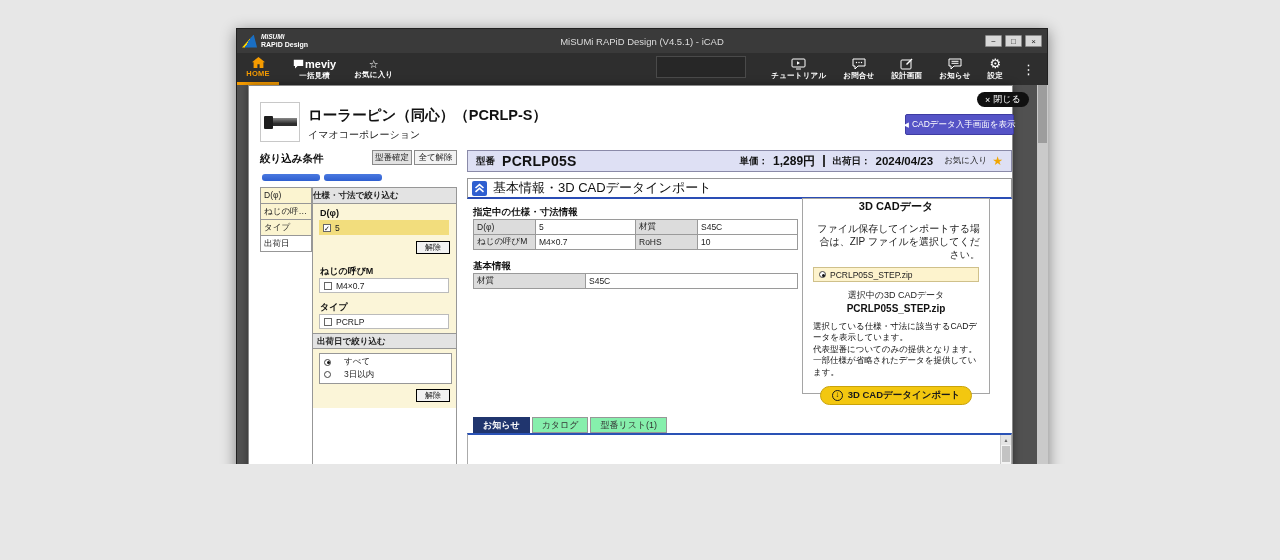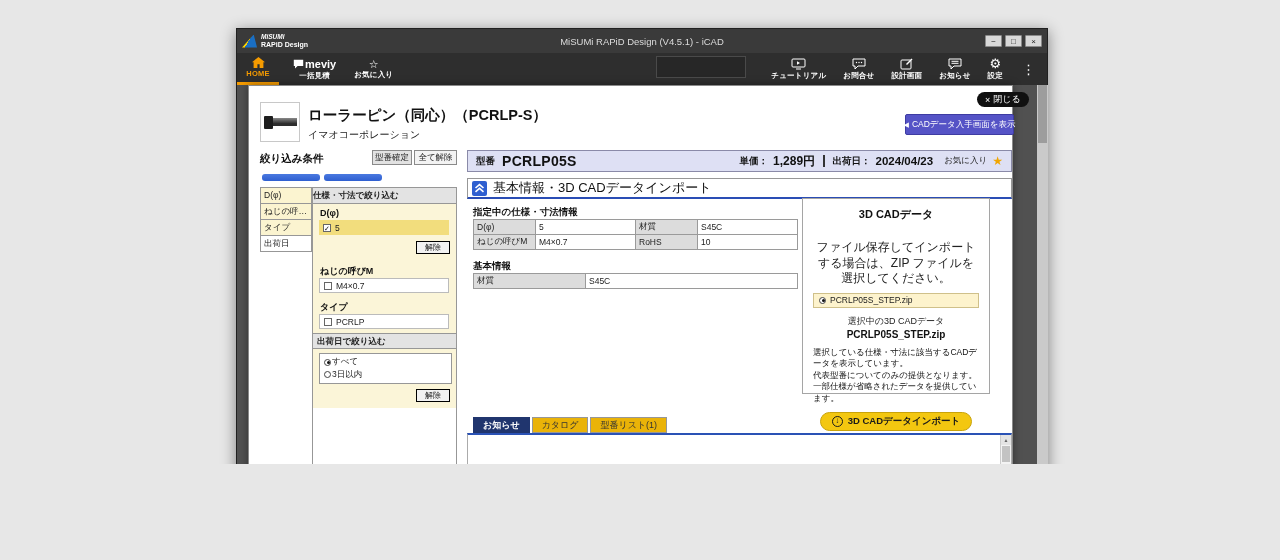--- a/index.html
+++ b/index.html
@@ -57,21 +57,21 @@
 .detail{position:absolute;left:52px;top:37px;width:145px;height:305px;border:1px solid #979797;background:#fff}
 .detail-hd{position:absolute;left:0;right:0;top:0;height:16px;background:#e3e3e3;border-bottom:1px solid #979797;font-size:8.5px;font-weight:bold;line-height:15px;color:#222}
 .yellow{position:absolute;left:0;right:0;top:16px;height:204px;background:#fbf5d8}
 .flabel{position:absolute;left:7px;font-size:9px;font-weight:bold;color:#111}
 .opt-row{position:absolute;left:6px;width:130px;height:15px;display:flex;align-items:center;gap:4px;font-size:8.5px;color:#222;padding-left:4px;cursor:default}
 .opt-row.checked{background:#f2dd7d}
 .opt-row.plain{background:#fff;border:1px solid #bbb}
 .cbox{width:8px;height:8px;border:1px solid #666;background:#fff;font-size:7px;line-height:8px;text-align:center;color:#111}
 .ship-hd{position:absolute;left:0;right:0;top:145px;height:16px;background:#e3e3e3;border-top:1px solid #979797;border-bottom:1px solid #979797;font-size:8.5px;font-weight:bold;line-height:15px;padding-left:4px;color:#222}
 .radio-box{position:absolute;left:6px;top:165px;width:133px;height:31px;background:#fff;border:1px solid #979797;padding:2px 4px;display:flex;flex-direction:column;justify-content:space-around}
-.radio-row{display:flex;align-items:center;gap:1px;font-size:8.5px;color:#222;cursor:default}
+.radio-row{display:flex;align-items:center;gap:13px;font-size:8.5px;color:#222;cursor:default}
 .rdot{width:7px;height:7px;border:1px solid #444;border-radius:50%;background:#fff;position:relative}
 .rdot.sel::after{content:"";position:absolute;left:1.5px;top:1.5px;width:3px;height:3px;border-radius:50%;background:#111}
 .clear-btn{position:absolute;right:6px;width:34px;height:13px;background:#f2f2f2;border:1px solid #000000;font-size:8px;line-height:11px;text-align:center;color:#222;cursor:default}
 
 .main{position:absolute;left:218px;top:64px;width:545px;height:342px}
 .part-bar{position:absolute;left:0;right:0;top:0;height:22px;background:#dee0f4;border:1px solid #8a8aa8;display:flex;align-items:center;padding:0 8px;gap:7px}
 .part-label{font-size:9.5px;font-weight:bold;color:#111}
 .part-num{font-size:14px;font-weight:bold;color:#111;letter-spacing:.3px}
 .part-right{margin-left:auto;display:flex;align-items:center;gap:5px}
 .plbl{font-size:9.5px;font-weight:bold;color:#111}
@@ -84,33 +84,33 @@
 .sect-title{font-size:13px;font-weight:normal;color:#111}
 .blk-title{position:absolute;left:6px;font-size:9.5px;font-weight:bold;color:#111}
 table.grid{border-collapse:collapse;position:absolute;left:6px}
 table.grid td{border:1px solid #9a9a9a;height:15px;font-size:8.5px;padding:0 3px;color:#222}
 td.th{background:#dcdcdc;width:62px}
 td.tv{background:#fff;width:100px}
 td.th2{background:#dcdcdc;width:112px}
 td.tv2{background:#fff;width:212px}
 
 .cadbox{position:absolute;left:335px;top:48px;width:188px;height:196px;border:1px solid #a5a5a5;background:#fff}
-.cad-title{text-align:center;font-size:11px;font-weight:bold;color:#111;margin-top:8px}
-.cad-desc{font-size:12px;color:#222;text-align:center;margin:18px 9px 0;line-height:1.3}
+.cad-title{text-align:center;font-size:11px;font-weight:bold;color:#111;}
+.cad-desc{font-size:10px;color:#222;text-align:right;margin:8px 9px 0;line-height:1.3}
 .zip-row{margin:6px 10px 0;height:15px;background:#fdf3cd;border:1px solid #cfc08a;display:flex;align-items:center;gap:4px;padding-left:5px;font-size:8.5px;color:#222;cursor:default}
 .cad-sel-label{text-align:center;font-size:9px;color:#222;margin-top:7px}
 .cad-sel-file{text-align:center;font-size:10px;font-weight:bold;color:#111;margin-top:1px}
 .cad-notes{font-size:8.5px;color:#111;margin:7px 10px 0;line-height:1.35}
 .import-btn{margin:8px auto 0;width:152px;height:19px;background:#f3c710;border:1px solid #c9a30a;border-radius:10px;display:flex;align-items:center;justify-content:center;gap:5px;font-size:9.5px;font-weight:bold;color:#1a1a1a;cursor:default}
 .dl-circ{width:11px;height:11px;border:1.4px solid #1a1a1a;border-radius:50%;font-size:8px;line-height:8.5px;text-align:center;color:#1a1a1a}
 
 .tabs{position:absolute;left:6px;top:267px;display:flex;gap:2px}
 .tab{height:16px;padding:0 9px;font-size:9px;line-height:15px;cursor:default}
 .tab.active{background:#20356e;color:#fff;font-weight:bold;border:1px solid #20356e}
-.tab.idle{background:#eab308;color:#333;border:1px solid #979797}
+.tab.idle{background:#86efac;color:#333;border:1px solid #979797}
 .bot-box{position:absolute;left:0;right:0;top:283px;height:59px;background:#fff;border:1px solid #ababab;border-top:2px solid #2a52b5}
 .outline-lbl{position:absolute;left:10px;top:30px;font-size:10px;font-weight:bold;color:#111}
 .sb{position:absolute;right:0;top:0;bottom:0;width:11px;background:#f3f3f3;border-left:1px solid #ccc}
 .sb-arrow{position:absolute;left:0;right:0;height:10px;background:#e4e4e4;font-size:5px;text-align:center;line-height:10px;color:#666;cursor:default}
 .sb-thumb{position:absolute;left:1px;width:8px;top:11px;height:16px;background:#c3c3c3;cursor:default}
 svg{display:block}
 </style>
 </head>
 <body>
 

